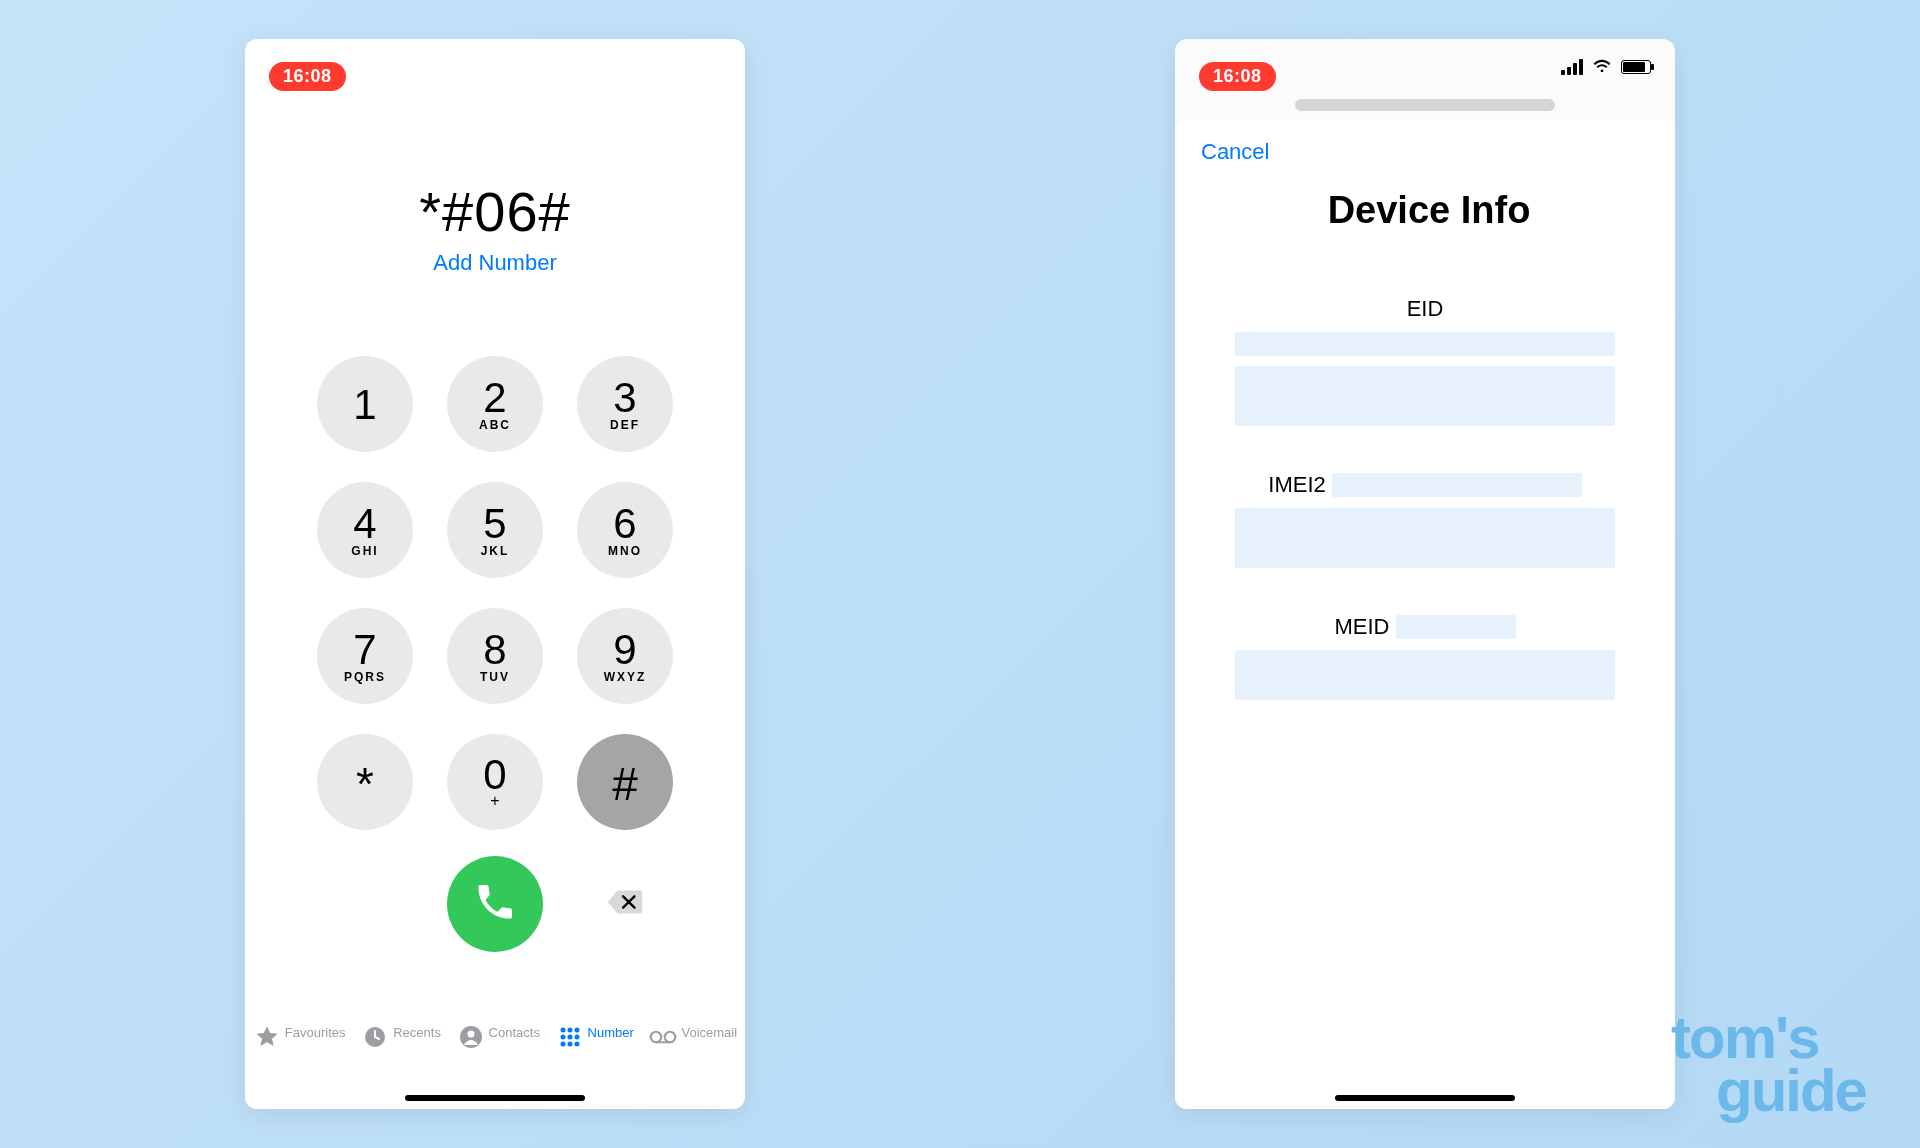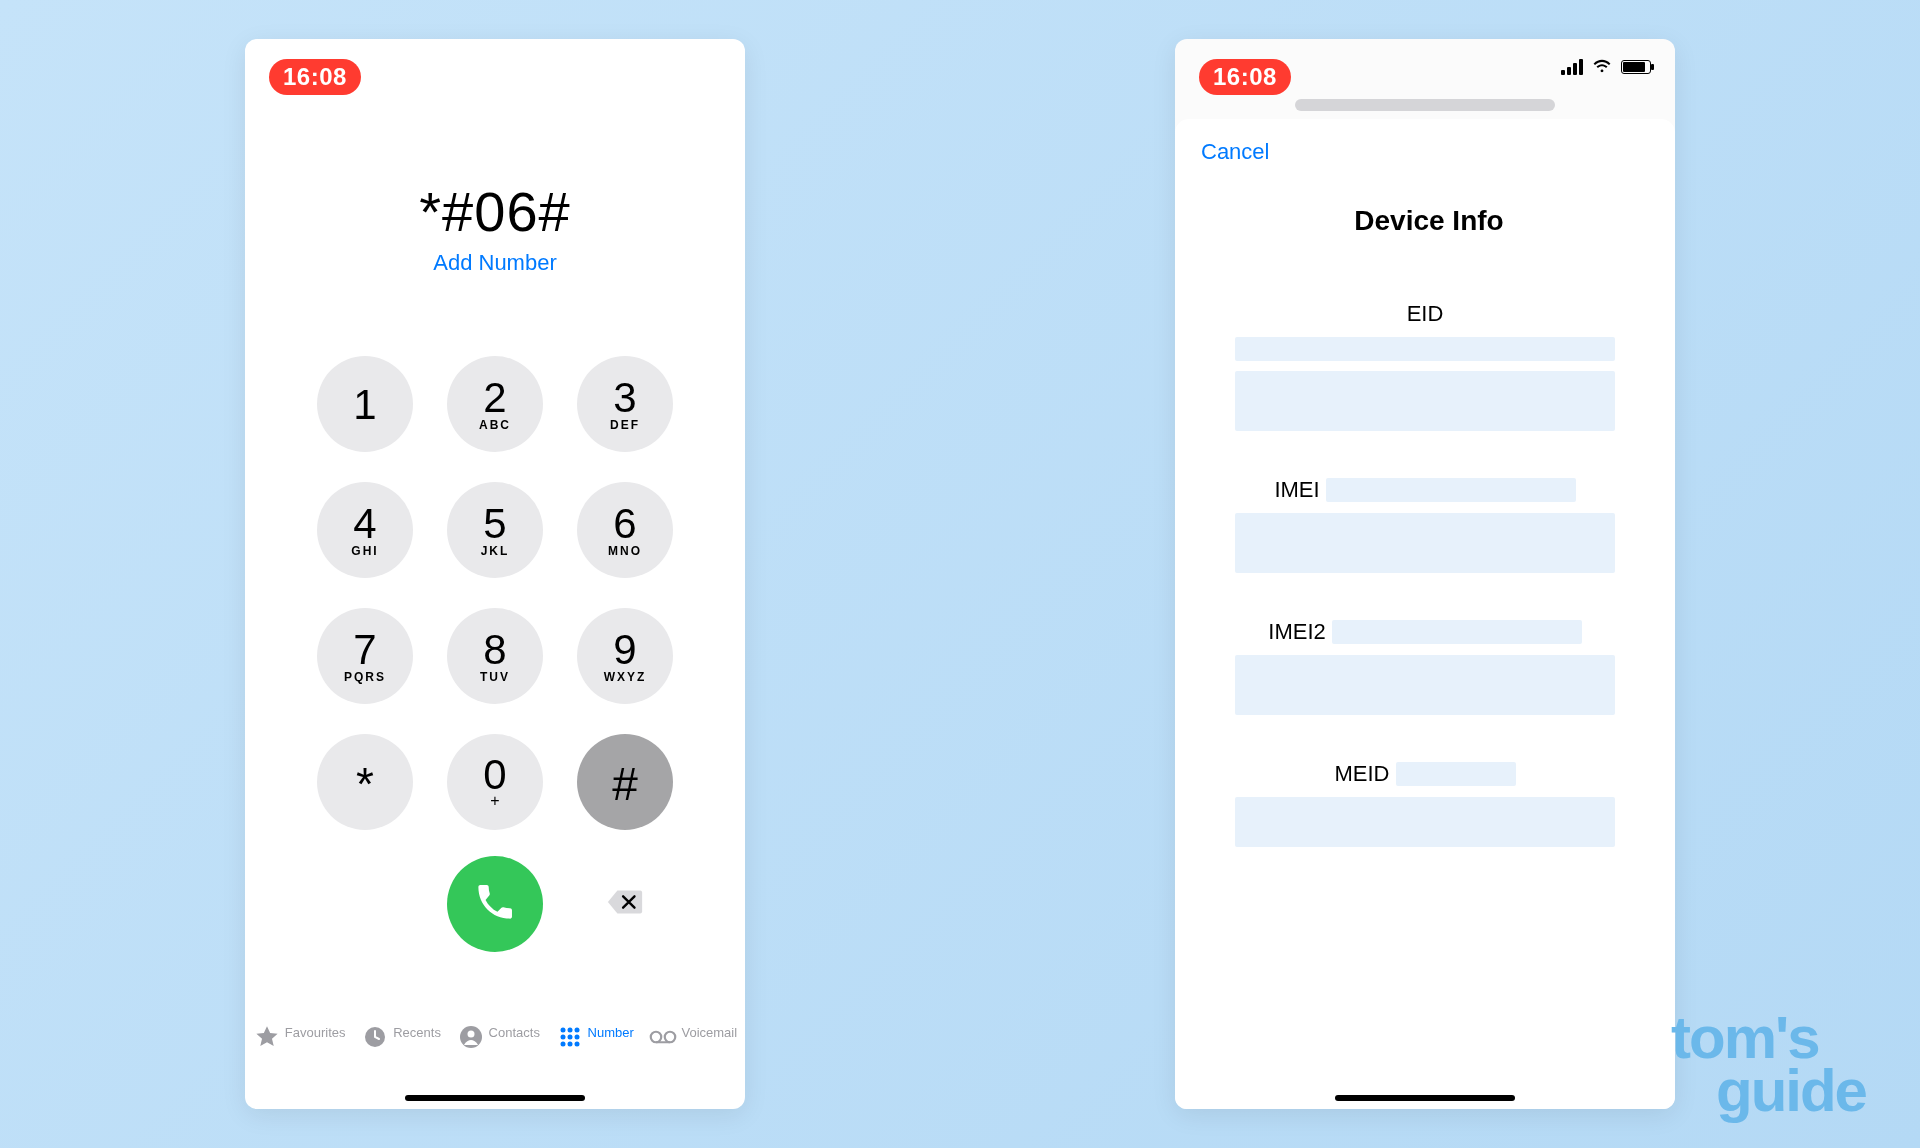--- a/index.html
+++ b/index.html
@@ -29,21 +29,21 @@
   .status-bar {
     height: 56px;
     display: flex;
     align-items: center;
     padding: 0 24px;
     justify-content: space-between;
   }
   .time-pill {
     background: #ff3b30;
     color: #fff;
-    font-size: 24px;
+    font-size: 18px;
     font-weight: 600;
     padding: 4px 14px;
     border-radius: 20px;
     letter-spacing: 0.5px;
     margin-top: 19px;
   }
   .status-icons { display:flex; align-items:center; gap:8px; }
   .sig-bars { display:flex; align-items:flex-end; gap:2px; height:16px; }
   .sig-bars span { width:4px; background:#000; border-radius:1px; }
   .sig-bars span:nth-child(1){height:5px;}
@@ -116,21 +116,21 @@
   .home-ind {
     position:absolute; bottom:8px; left:50%; transform:translateX(-50%);
     width:180px; height:6px; background:#000; border-radius:4px;
   }
 
   
   .sheet-grab {
     margin:4px auto 0; width:260px; height:12px; background:#d5d5d8; border-radius:7px;
   }
   .cancel { color:#007aff; font-size:22px; padding:20px 26px 0; cursor:pointer;}
-  .dev-title { text-align:center; font-size:28px; font-weight:700; margin-top:40px;padding-left:8px; }
+  .dev-title { text-align:center; font-size:38px; font-weight:700; margin-top:24px;padding-left:8px; }
   .info-stack { margin-top:44px; display:flex; flex-direction:column; gap:26px; padding:0 36px;}
   .info-block { display:flex; flex-direction:column; align-items:center; gap:10px;margin-top:20px;}
   .info-label { font-size:22px; }
   .info-row { display:flex; align-items:center; gap:6px; }
   .mask-line { background:#e7f1fb; height:24px; width:250px; border-radius:2px;}
   .mask-box { background:#e7f1fb; height:60px; width:380px; border-radius:2px;}
   .mask-small { width:120px;}
 
   
   .watermark {
@@ -305,27 +305,20 @@
     <div class="dev-title">Device Info</div>
 
     <div class="info-stack">
       <div class="info-block">
         <div class="info-label">EID</div>
         <div class="mask-line" style="width:380px"></div>
         <div class="mask-box"></div>
       </div>
       <div class="info-block">
         <div class="info-row">
-          <div class="info-label">IMEI</div>
-          <div class="mask-line"></div>
-        </div>
-        <div class="mask-box"></div>
-      </div>
-      <div class="info-block">
-        <div class="info-row">
           <div class="info-label">IMEI2</div>
           <div class="mask-line"></div>
         </div>
         <div class="mask-box"></div>
       </div>
       <div class="info-block">
         <div class="info-row">
           <div class="info-label">MEID</div>
           <div class="mask-line mask-small"></div>
         </div>

